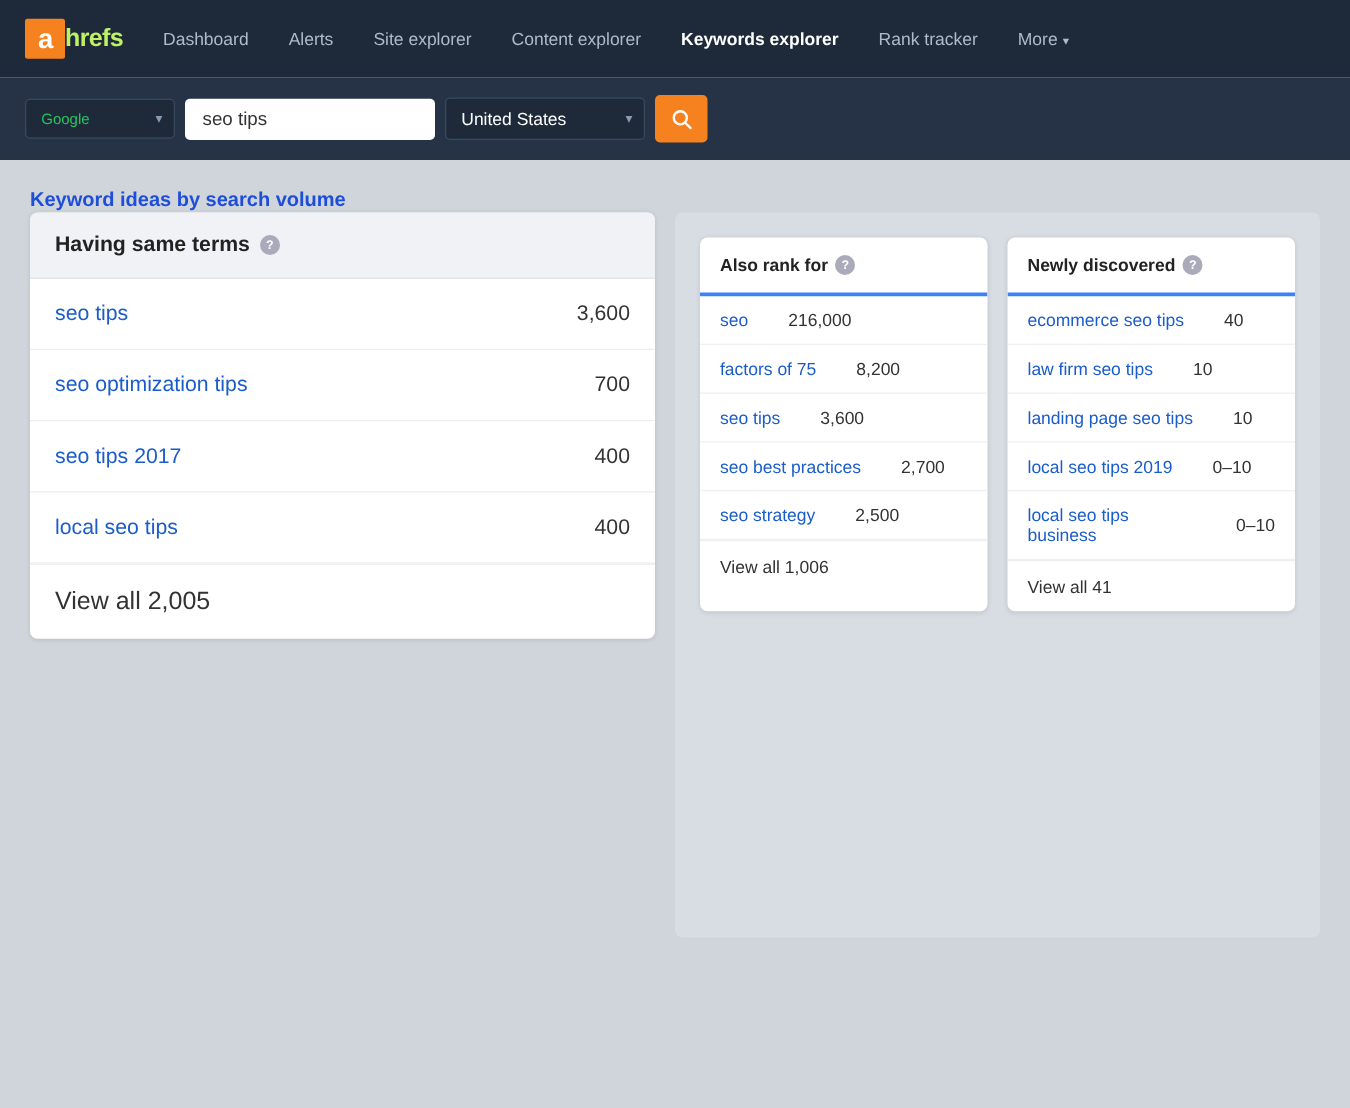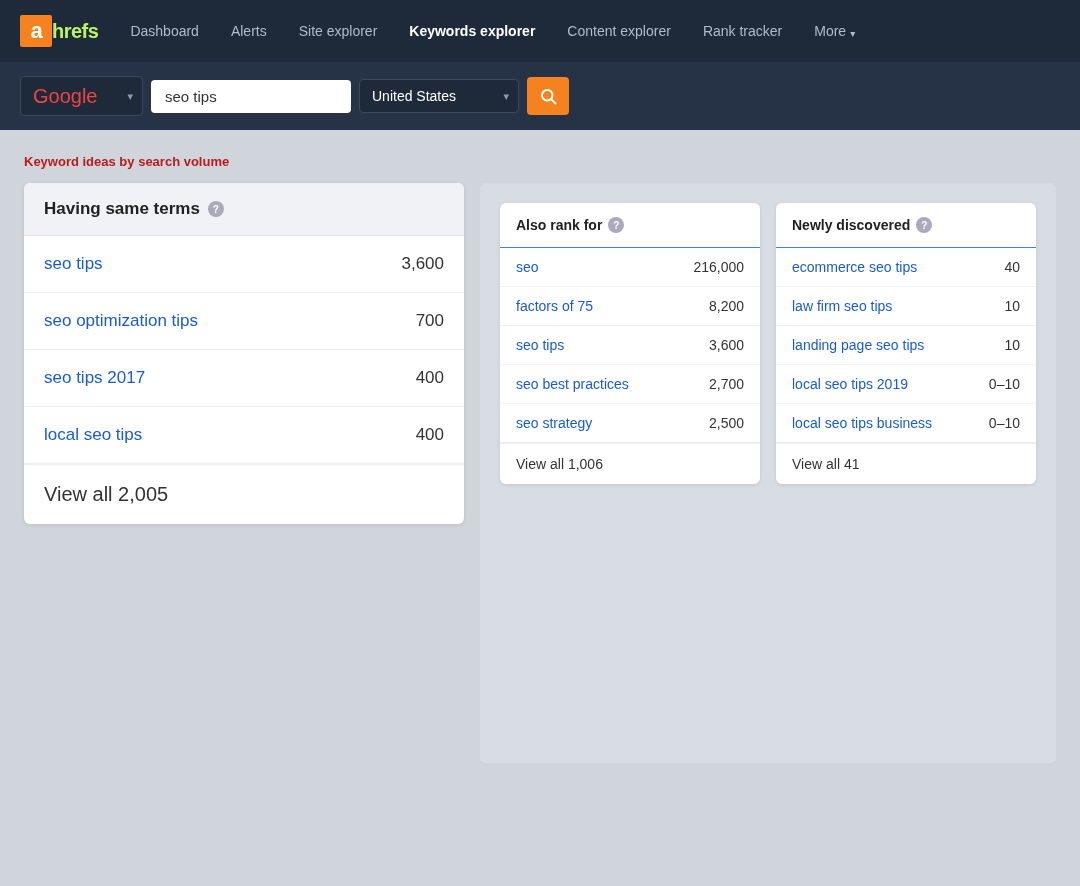--- a/index.html
+++ b/index.html
@@ -71,23 +71,23 @@
     .search-bar {
       background: #263347;
       padding: 14px 20px;
       display: flex;
       align-items: center;
       gap: 8px;
     }
     .search-engine-select {
       background: #1e2a3a;
       border: 1px solid #3a4a5e;
-      color: #ef4444;
-      font-size: 20px;
-      padding: 8px 30px 8px 12px;
+      color: #22c55e;
+      font-size: 12px;
+      padding: 8px 40px 8px 12px;
       border-radius: 4px;
       cursor: pointer;
       appearance: none;
       -webkit-appearance: none;
       position: relative;
       min-width: 120px;
     }
     .select-wrapper {
       position: relative;
       display: inline-block;
@@ -138,42 +138,41 @@
     }
 
     
     .main-content {
       padding: 24px 24px;
       background: #d0d4db;
       min-height: 760px;
     }
 
     .section-label {
-      font-size: 13px;
+      font-size: 16px;
       font-weight: 600;
-      color: #b91c1c;
-      margin-bottom: 14px;
+      color: #1d4ed8;
     }
 
     .cards-row {
       display: flex;
       gap: 16px;
       align-items: flex-start;
     }
 
     
     .card {
       background: white;
       border-radius: 6px;
       box-shadow: 0 1px 4px rgba(0,0,0,0.1);
       overflow: hidden;
     }
 
     .card-same-terms {
-      width: 440px;
+      width: 500px;
       flex-shrink: 0;
     }
 
     .card-header {
       background: #f0f2f5;
       padding: 16px 20px;
       border-bottom: 1px solid #e0e3e8;
     }
 
     .card-title {
@@ -244,33 +243,32 @@
     .rank-col {
       flex: 1;
       background: white;
       border-radius: 6px;
       box-shadow: 0 1px 4px rgba(0,0,0,0.1);
       overflow: hidden;
     }
 
     .rank-col-header {
       padding: 14px 16px;
-      border-bottom: 1px solid #3b82f6;
+      border-bottom: 3px solid #3b82f6;
       font-size: 14px;
       font-weight: 700;
       color: #222;
       display: flex;
       align-items: center;
       gap: 6px;
     }
 
     .rank-item {
       display: flex;
       align-items: center;
-      justify-content: space-between;
       padding: 11px 16px;
       border-bottom: 1px solid #f0f0f0;
       gap: 32px;
     }
     .rank-item:last-of-type {
       border-bottom: none;
     }
     .rank-item-link {
       color: #1a5ccc;
       font-size: 14px;
@@ -295,22 +293,22 @@
 
 <nav class="navbar">
   <div class="logo">
     <span class="logo-a">a</span>
     <span class="logo-hrefs">hrefs</span>
   </div>
 
   <a class="nav-link">Dashboard</a>
   <a class="nav-link">Alerts</a>
   <a class="nav-link">Site explorer</a>
+  <a class="nav-link">Content explorer</a>
   <a class="nav-link active">Keywords explorer</a>
-  <a class="nav-link">Content explorer</a>
   <a class="nav-link">Rank tracker</a>
   <div class="nav-more">
     <span>More</span>
     <span class="caret">▾</span>
   </div>
 </nav>
 
 <div class="search-bar">
   <div class="select-wrapper">
     <select class="search-engine-select">

